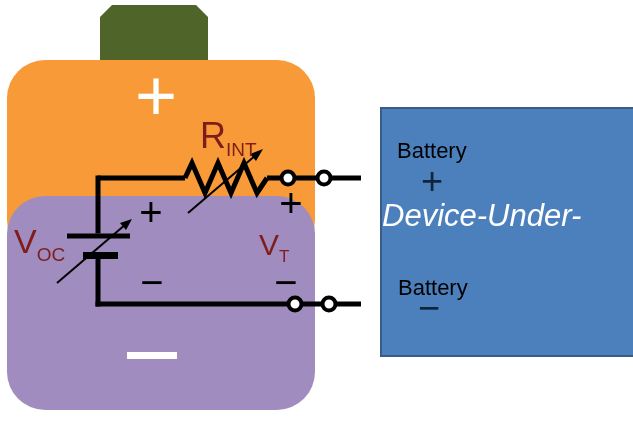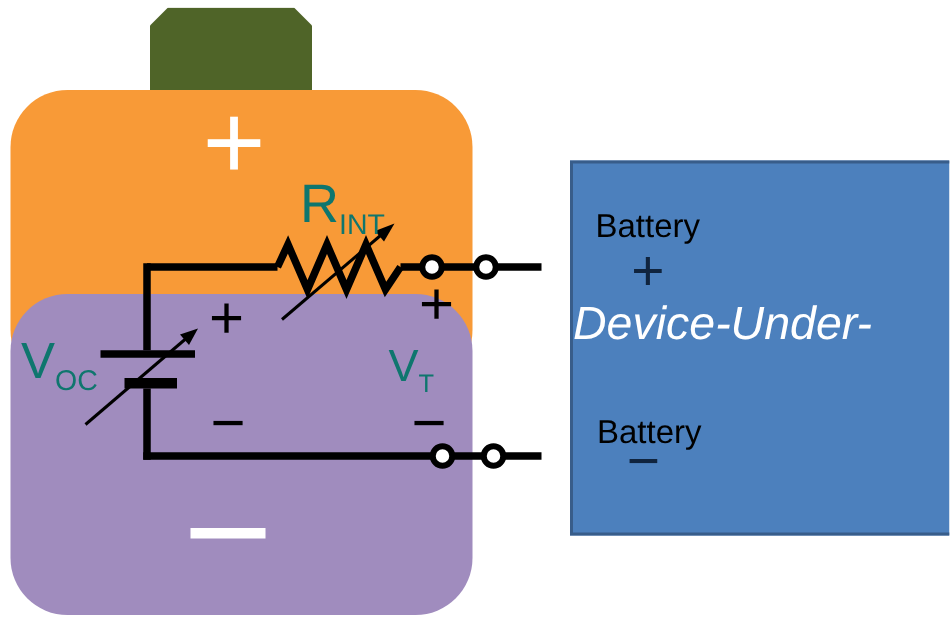--- a/index.html
+++ b/index.html
@@ -13,21 +13,21 @@
 
   
   .white-plus{position:absolute;left:156px;top:95px;transform:translate(-50%,-50%);
       color:#ffffff;font-size:72px;font-weight:400;line-height:1;}
   .white-minus{position:absolute;left:127px;top:352px;width:50px;height:7px;background:#ffffff;}
 
   
   .circuit-svg{position:absolute;left:0;top:0;width:633px;height:423px;}
 
   
-  .lbl{position:absolute;color:#0f766e;line-height:1;white-space:nowrap;}
+  .lbl{position:absolute;color:#7f1d1d;line-height:1;white-space:nowrap;}
   .r-label{left:200px;top:118px;font-size:36px;font-weight:500;}
   .r-label sub{font-size:19px;font-weight:500;}
   .voc-label{left:14px;top:224px;font-size:34px;font-weight:500;}
   .voc-label sub{font-size:19px;font-weight:500;}
   .vt-label{left:259px;top:230px;font-size:30px;font-weight:500;}
   .vt-label sub{font-size:17px;font-weight:500;}
   .sign{position:absolute;transform:translate(-50%,-50%);color:#000;font-size:40px;font-weight:300;line-height:1;}
   .sign.s-voc-plus{left:151px;top:212px;}
   .sign.s-voc-minus{left:152px;top:282px;}
   .sign.s-vt-plus{left:291px;top:203px;}

